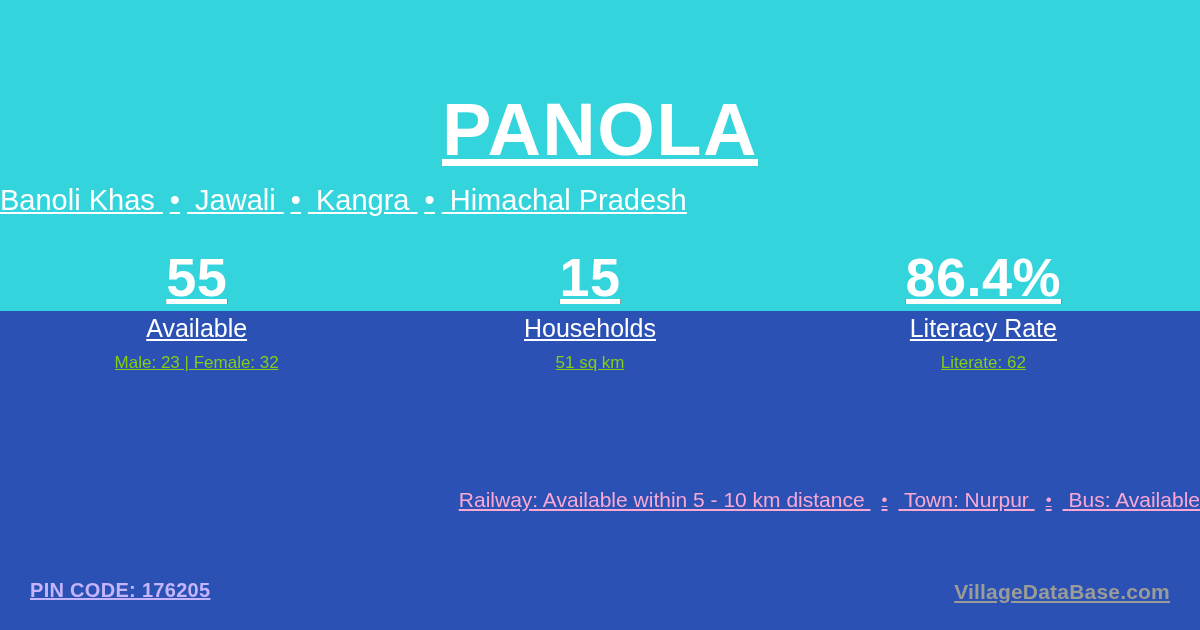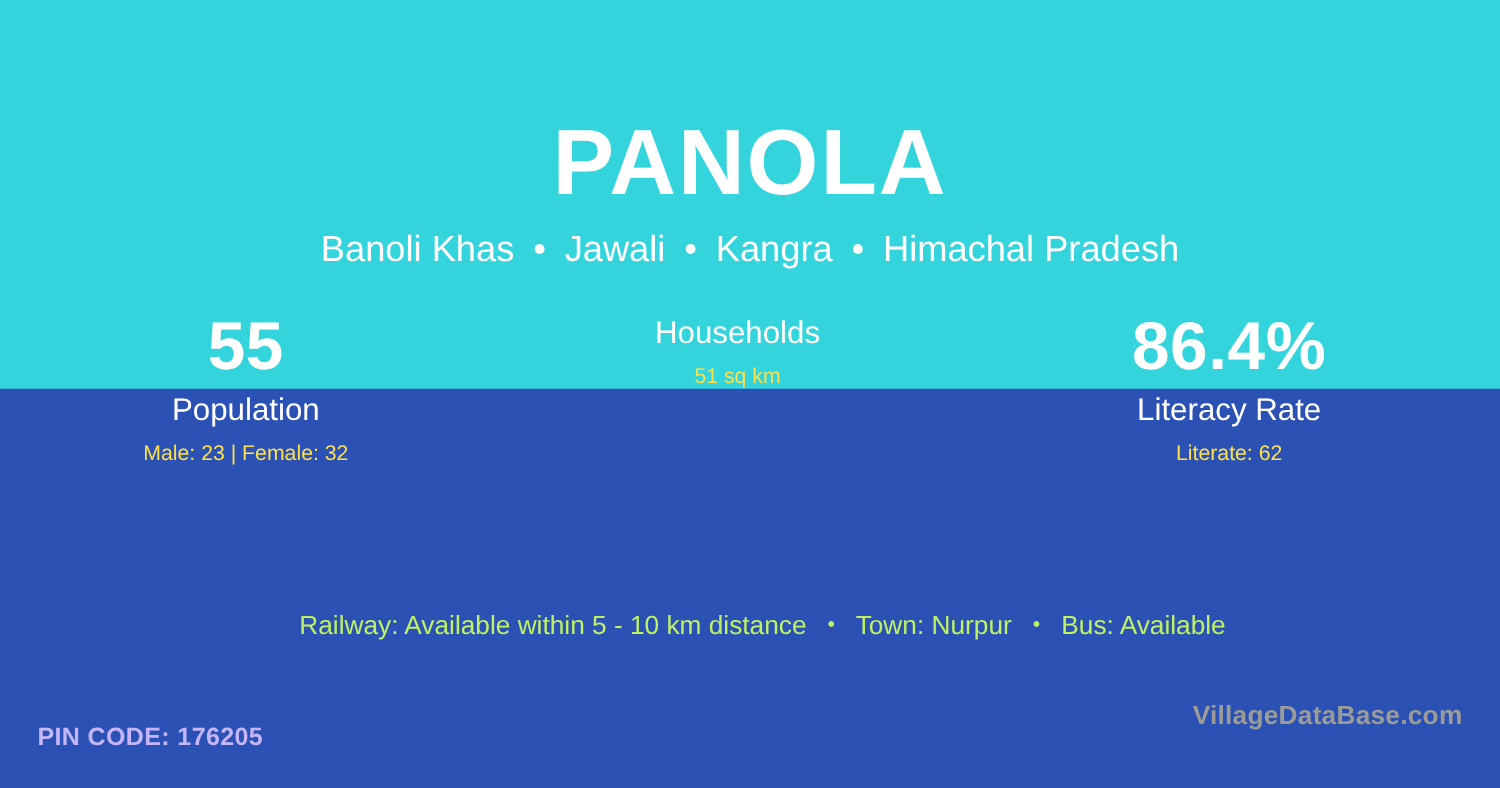--- a/index.html
+++ b/index.html
@@ -1,16 +1,16 @@
 <!DOCTYPE html>
 <html><head>
 <meta charset="utf-8">
 <title>Village Data Card</title>
 <style>
-  * { margin: 0; padding: 0; box-sizing: border-box; }
+  * { margin: 0; padding: 0; box-sizing: border-box; text-decoration: underline; }
 
   html, body {
     width: 1200px;
     height: 630px;
     overflow: hidden;
   }
 
   body {
     font-family: "Liberation Sans", sans-serif;
     background: #2b51b5;
@@ -49,21 +49,21 @@
     line-height: 84px;
     letter-spacing: 1.5px;
   }
 
   
   #subtitle {
     position: absolute;
     left: 0;
     top: 182px;
     width: 1200px;
-    text-align: center;
+    text-align: left;
     color: #ffffff;
     font-size: 29px;
     font-weight: normal;
     line-height: 36px;
     white-space: nowrap;
   }
   #subtitle .sep {
     padding: 0 7px;
   }
 
@@ -89,35 +89,35 @@
     letter-spacing: 0.5px;
   }
   .stat-label {
     color: #ffffff;
     font-size: 25px;
     font-weight: normal;
     line-height: 30px;
     margin-top: 5px;
   }
   .stat-sub {
-    color: #fde047;
+    color: #84cc16;
     font-size: 17px;
     font-weight: normal;
     line-height: 22px;
     margin-top: 9px;
   }
 
   
   #amenities {
     position: absolute;
     left: 0;
     top: 486px;
     width: 1200px;
-    text-align: center;
-    color: #bef264;
+    text-align: right;
+    color: #f9a8d4;
     font-size: 21px;
     line-height: 28px;
     white-space: nowrap;
     padding-left: 20px;
   }
   #amenities .sep {
     padding: 0 11px;
     font-size: 17px;
     vertical-align: 2px;
   }
@@ -129,21 +129,21 @@
     top: 575px;
     color: #c4b5fd;
     font-size: 20px;
     font-weight: bold;
     line-height: 30px;
     letter-spacing: 0.3px;
   }
   #brand {
     position: absolute;
     right: 30px;
-    top: 560px;
+    top: 579px;
     color: #9b9c97;
     font-size: 21px;
     font-weight: bold;
     line-height: 26px;
     letter-spacing: 0.2px;
   }
 </style>
 </head>
 <body>
 
@@ -160,25 +160,26 @@
     <span class="sep">•</span>
     <span>Kangra</span>
     <span class="sep">•</span>
     <span>Himachal Pradesh</span>
   </div>
 
   <div id="stats">
 
     <div class="stat">
       <div class="stat-value">55</div>
-      <div class="stat-label">Population</div>
+      <div class="stat-label">Available</div>
       <div class="stat-sub">Male: 23 | Female: 32</div>
     </div>
 
     <div class="stat">
+      <div class="stat-value">15</div>
       <div class="stat-label">Households</div>
       <div class="stat-sub">51 sq km</div>
     </div>
 
     <div class="stat">
       <div class="stat-value">86.4%</div>
       <div class="stat-label">Literacy Rate</div>
       <div class="stat-sub">Literate: 62</div>
     </div>
 

